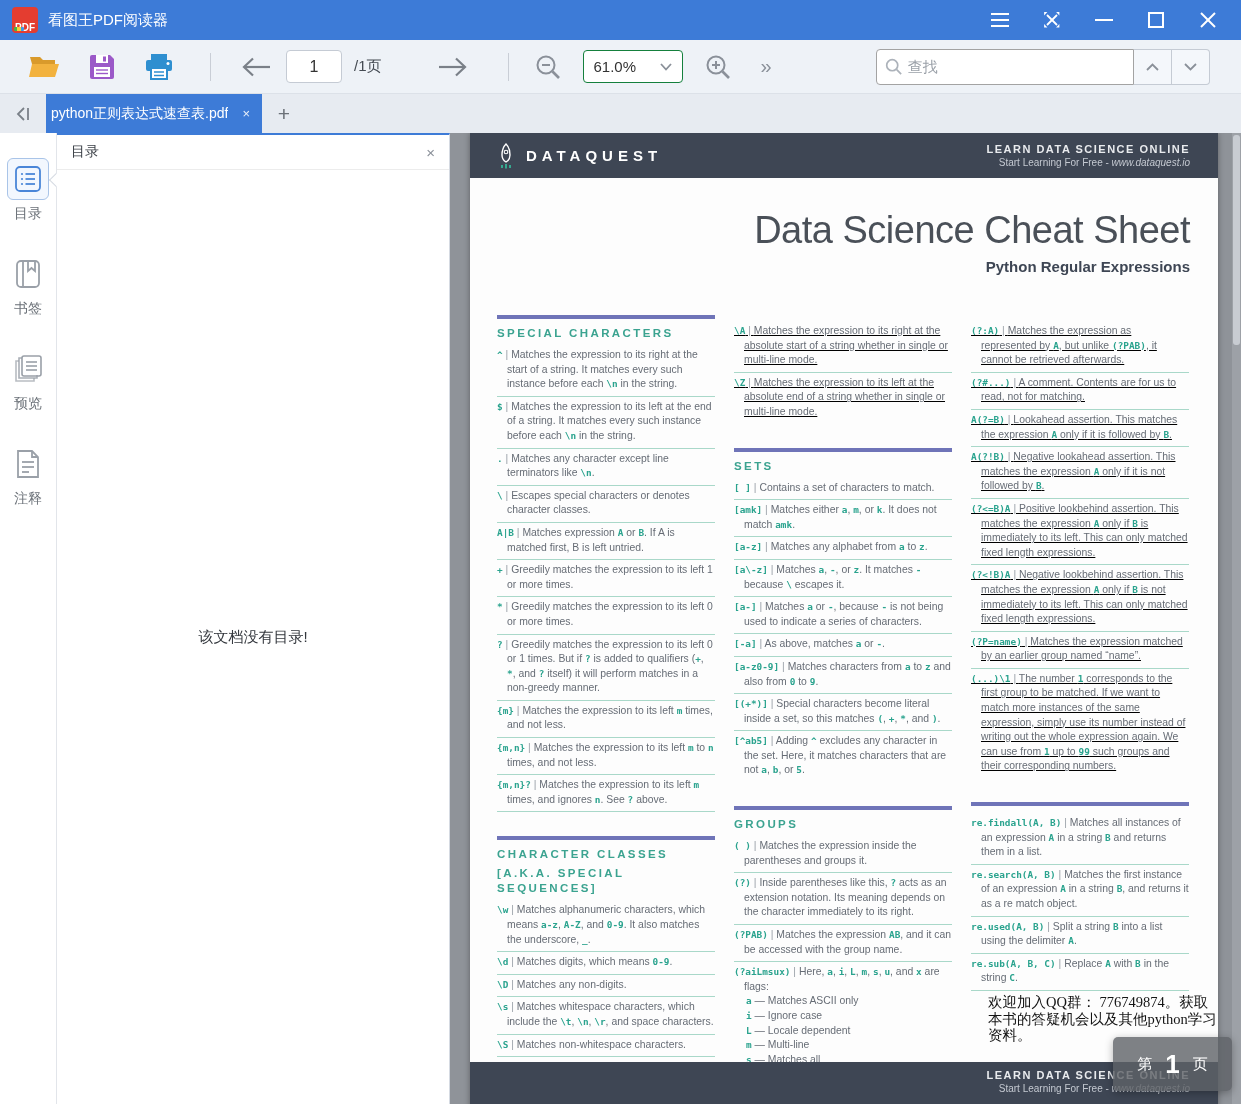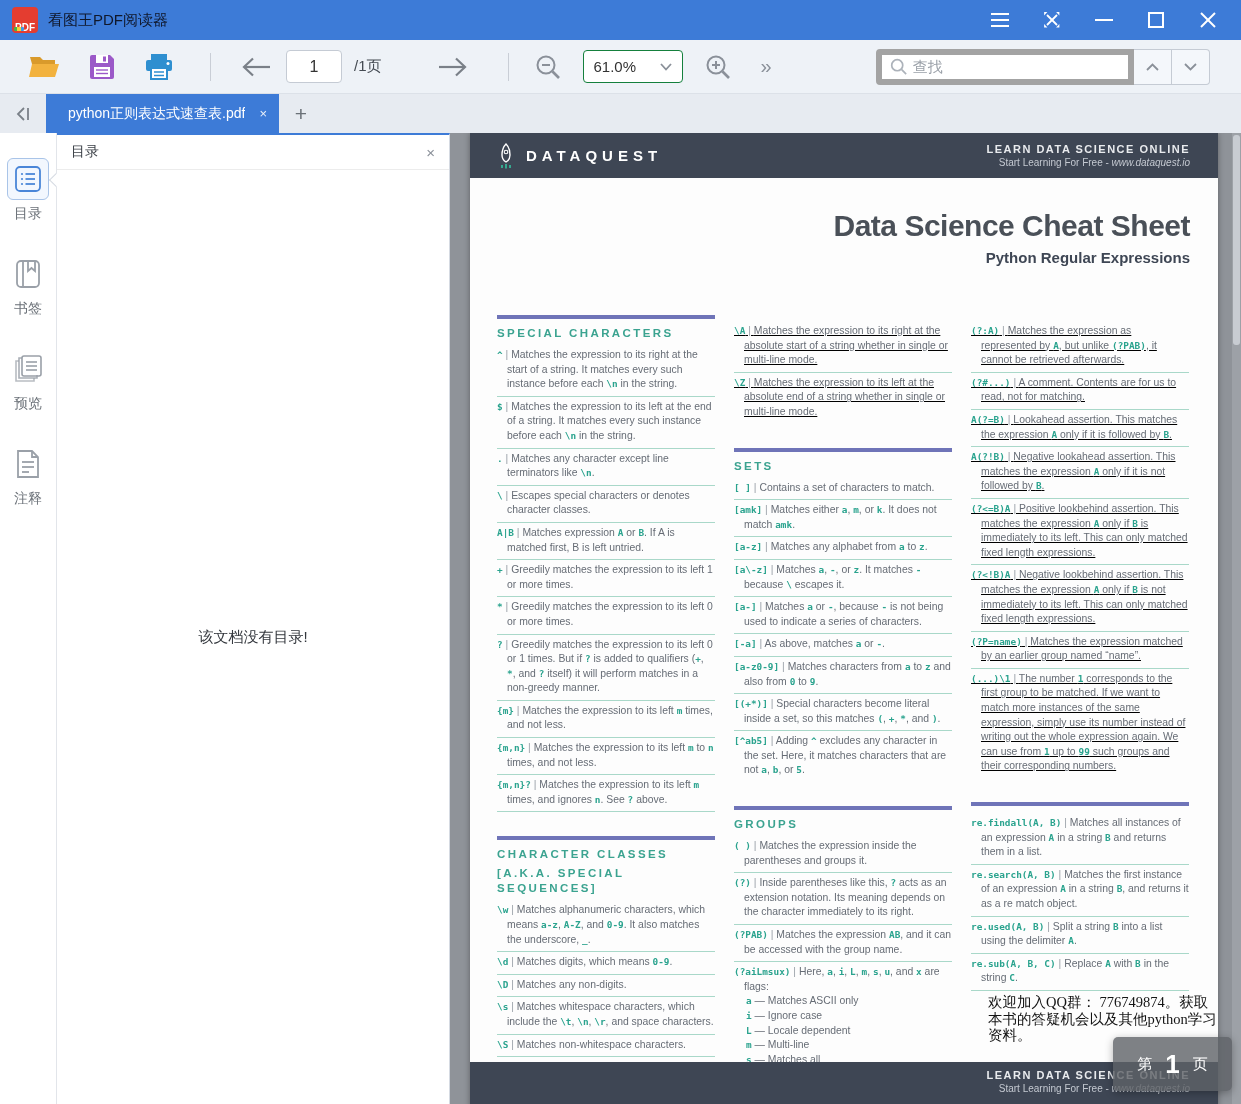--- a/index.html
+++ b/index.html
@@ -5,48 +5,48 @@
   * { margin:0; padding:0; box-sizing:border-box; }
   html,body { width:1241px; height:1104px; overflow:hidden; }
   body { font-family:"Liberation Sans", sans-serif; background:#8F9399; position:relative; }
 
   
   .titlebar { height:40px; background:#3D7BD7; display:flex; align-items:center; padding:0 12px; }
   .pdf-logo { width:26px; height:26px; background:#E43D30; border-radius:4px; display:flex; align-items:flex-end; justify-content:center; position:relative; }
   .pdf-logo span { color:#fff; font-size:10px; font-weight:bold; letter-spacing:0; }
   .pdf-logo i { position:absolute; left:2px; bottom:2px; width:10px; height:4px;
     background:linear-gradient(90deg,#45B649 0 33%,#F7D038 33% 66%,#3D9BE9 66%); border-radius:1px; }
-  .app-title { color:#0f172a; font-size:15px; margin-left:10px; }
+  .app-title { color:#ffffff; font-size:15px; margin-left:10px; }
   .win-controls { margin-left:auto; display:flex; align-items:center; gap:26px; padding-right:8px; }
   .win-btn { width:26px; height:26px; display:flex; align-items:center; justify-content:center; cursor:pointer; }
 
   
   .toolbar { height:54px; background:#EEF2F7; border-bottom:1px solid #DCE1E8; display:flex; align-items:center; }
   .tb { display:flex; align-items:center; justify-content:center; }
   .tb-sep { width:1px; height:28px; background:#C9CED6; }
   .page-input { width:56px; height:33px; background:#fff; border:1px solid #C5CBD4; border-radius:4px;
     text-align:center; font-size:16px; color:#333; font-family:"Liberation Sans",sans-serif; }
   .page-total { font-size:15px; color:#444A52; margin-left:12px; }
   .zoom-box { width:100px; height:33px; background:#fff; border:1px solid #15803d; border-radius:4px;
     display:flex; align-items:center; justify-content:space-between; padding:0 10px; cursor:pointer; }
   .zoom-box span { font-size:15px; color:#333; }
   .more-glyph { font-size:20px; color:#8A9099; }
   .search-wrap { display:flex; align-items:center; margin-left:104px; }
-  .search-box { width:258px; height:36px; background:#fff; border:6px solid #a3a3a3; border-radius:4px 0 0 4px;
+  .search-box { width:258px; height:36px; background:#fff; border:1px solid #a3a3a3; border-radius:4px 0 0 4px;
     display:flex; align-items:center; padding:0 8px; }
   .search-box input { border:none; outline:none; flex:1; font-size:15px; color:#333; margin-left:6px; font-family:"Liberation Sans",sans-serif; }
   .search-box input::placeholder { color:#9AA0A8; }
   .find-btn { width:38px; height:36px; background:#F4F7FB; border:1px solid #C5CBD4; border-left:none;
     display:flex; align-items:center; justify-content:center; cursor:pointer; }
   .find-btn:last-child { border-radius:0 4px 4px 0; }
 
   
   .tabbar { height:39px; background:#E7EBF1; display:flex; align-items:stretch; }
   .tab-scroll { width:46px; display:flex; align-items:center; justify-content:center; cursor:pointer; }
-  .tab { background:#3D7BD7; color:#fff; display:flex; align-items:center; padding:0 12px 0 22px; max-width:310px; cursor:pointer; }
+  .tab { background:#3D7BD7; color:#fff; display:flex; align-items:center; padding:0 12px 0 5px; max-width:310px; cursor:pointer; }
   .tab-label { font-size:14px; white-space:nowrap; overflow:hidden; text-overflow:ellipsis; }
   .tab-x { margin-left:14px; font-size:13px; color:#EAF0FA; cursor:pointer; }
   .new-tab { width:44px; display:flex; align-items:center; justify-content:center; font-size:21px; color:#6B7178; cursor:pointer; }
 
   
   .content { height:971px; display:flex; }
 
   .iconstrip { width:57px; background:#fff; border-right:1px solid #E2E5EA; padding-top:25px; position:relative; }
   .strip-item { display:flex; flex-direction:column; align-items:center; margin-bottom:30px; cursor:pointer; }
   .strip-icon { width:42px; height:42px; border-radius:6px; display:flex; align-items:center; justify-content:center; }
@@ -72,21 +72,21 @@
   .band-top { top:0; height:45px; display:flex; align-items:center; padding:0 28px; }
   .band-bottom { top:929px; height:71px; padding:7px 28px 0 0; text-align:right; }
   .brand { display:flex; align-items:center; gap:12px; }
   .brand-name { color:#fff; font-size:15px; letter-spacing:5px; font-weight:bold; }
   .tagline1 { color:#E9EBEE; font-size:11px; font-weight:bold; letter-spacing:1.5px; }
   .tagline2 { color:#C4C9D1; font-size:10px; margin-top:2px; }
   .tagline2 em { font-style:italic; }
   .band-top .taglines { margin-left:auto; text-align:right; }
 
   .titleblock { position:absolute; top:76px; right:28px; text-align:right; }
-  .sheet-title { font-size:30px; color:#4A5058; font-weight:700; letter-spacing:-0.5px; }
+  .sheet-title { font-size:38px; color:#4A5058; font-weight:400; letter-spacing:-0.5px; }
   .sheet-subtitle { font-size:15px; color:#3E4654; font-weight:bold; margin-top:6px; }
 
   .sheet { position:absolute; left:27px; top:182px; width:692px; display:flex; gap:19px; }
   .col { width:218px; flex:none; }
   .block + .block { margin-top:24px; }
   .block.continuation { padding-top:6px;text-decoration:underline; }
   .bar { height:4px; background:#6F74B8; margin-bottom:7px; }
   .sec-title { font-size:11.5px; font-weight:bold; letter-spacing:2.4px; color:#3BA390; line-height:15px; margin-bottom:4px; }
   .entry { font-size:10.4px; line-height:14.6px; color:#666C75; padding:3px 0 4px 10px; text-indent:-10px;
     border-bottom:1px solid #A9D8C9; }

